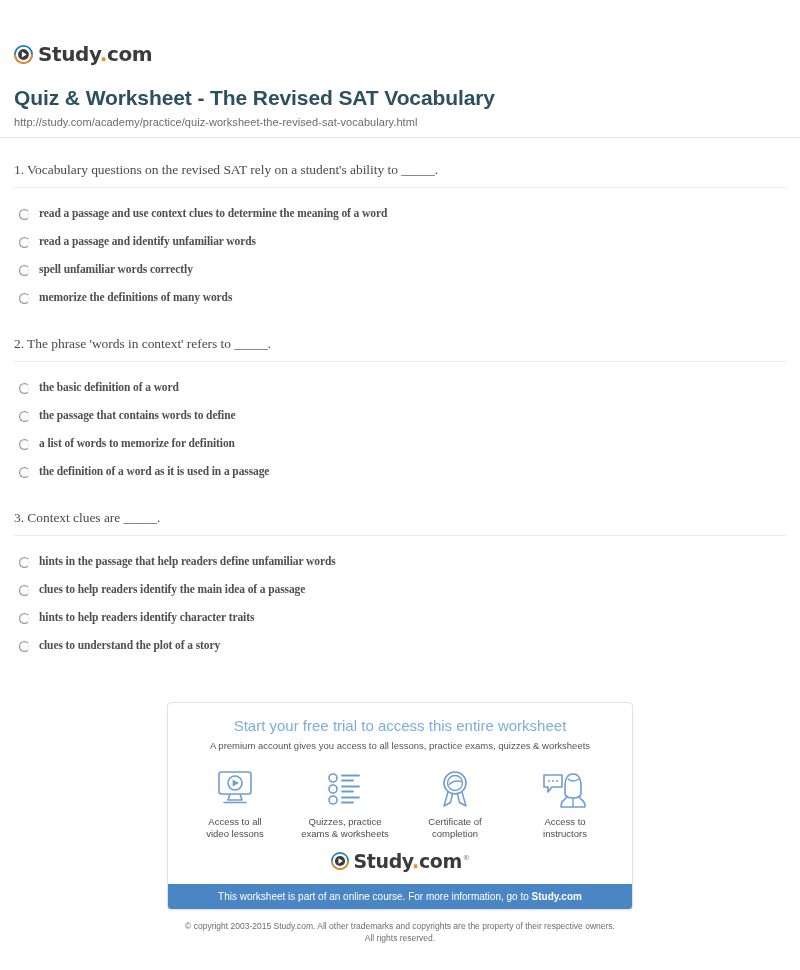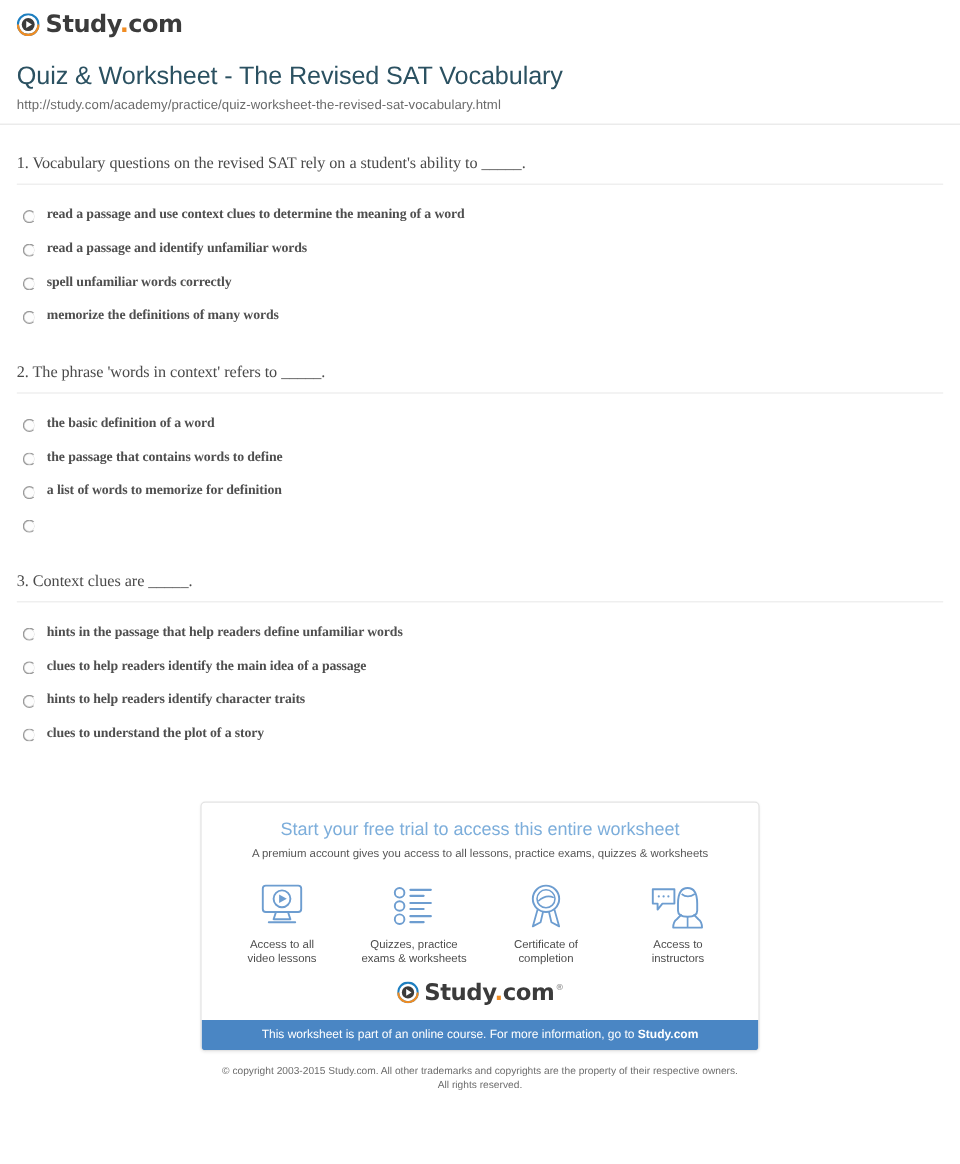--- a/index.html
+++ b/index.html
@@ -13,20 +13,21 @@
     font-family: "Liberation Sans", sans-serif;
     color: #3f3f3f;
     position: relative;
     overflow: hidden;
   }
 
   
   .page {
     width: 800px;
     box-sizing: border-box;
+    margin-top: 34px;
   }
   .brand-bar {
     padding: 10px 0 0 14px;
     height: 36px;
     box-sizing: border-box;
   }
   .logo {
     display: inline-flex;
     align-items: center;
     gap: 5px;
@@ -46,21 +47,21 @@
     color: #3b3b3b;
   }
   .logo-dot { color: #f08c23; }
 
   .title-block {
     padding: 16px 14px 0 14px;
   }
   .page-title {
     font-family: "Liberation Sans", sans-serif;
     font-size: 21px;
-    font-weight: normal;
+    font-weight: bold;
     color: #2b5161;
     margin: 0 0 6px 0;
     letter-spacing: -0.1px;
   }
   .page-url {
     font-family: "Liberation Sans", sans-serif;
     font-size: 11px;
     color: #6b6b6b;
     margin: 0 0 9px 0;
     letter-spacing: 0.05px;
@@ -267,20 +268,21 @@
         <li class="option">
           <span class="radio"></span>
           <span class="option-label">the passage that contains words to define</span>
         </li>
         <li class="option">
           <span class="radio"></span>
           <span class="option-label">a list of words to memorize for definition</span>
         </li>
         <li class="option">
           <span class="radio"></span>
+          <span class="option-label">the definition of a word as it is used in a passage</span>
         </li>
       </ul>
     </div>
 
     <div class="question-block">
       <div class="q-text">3. Context clues are _____.</div>
       <div class="q-rule"></div>
       <ul class="options">
         <li class="option">
           <span class="radio"></span>

